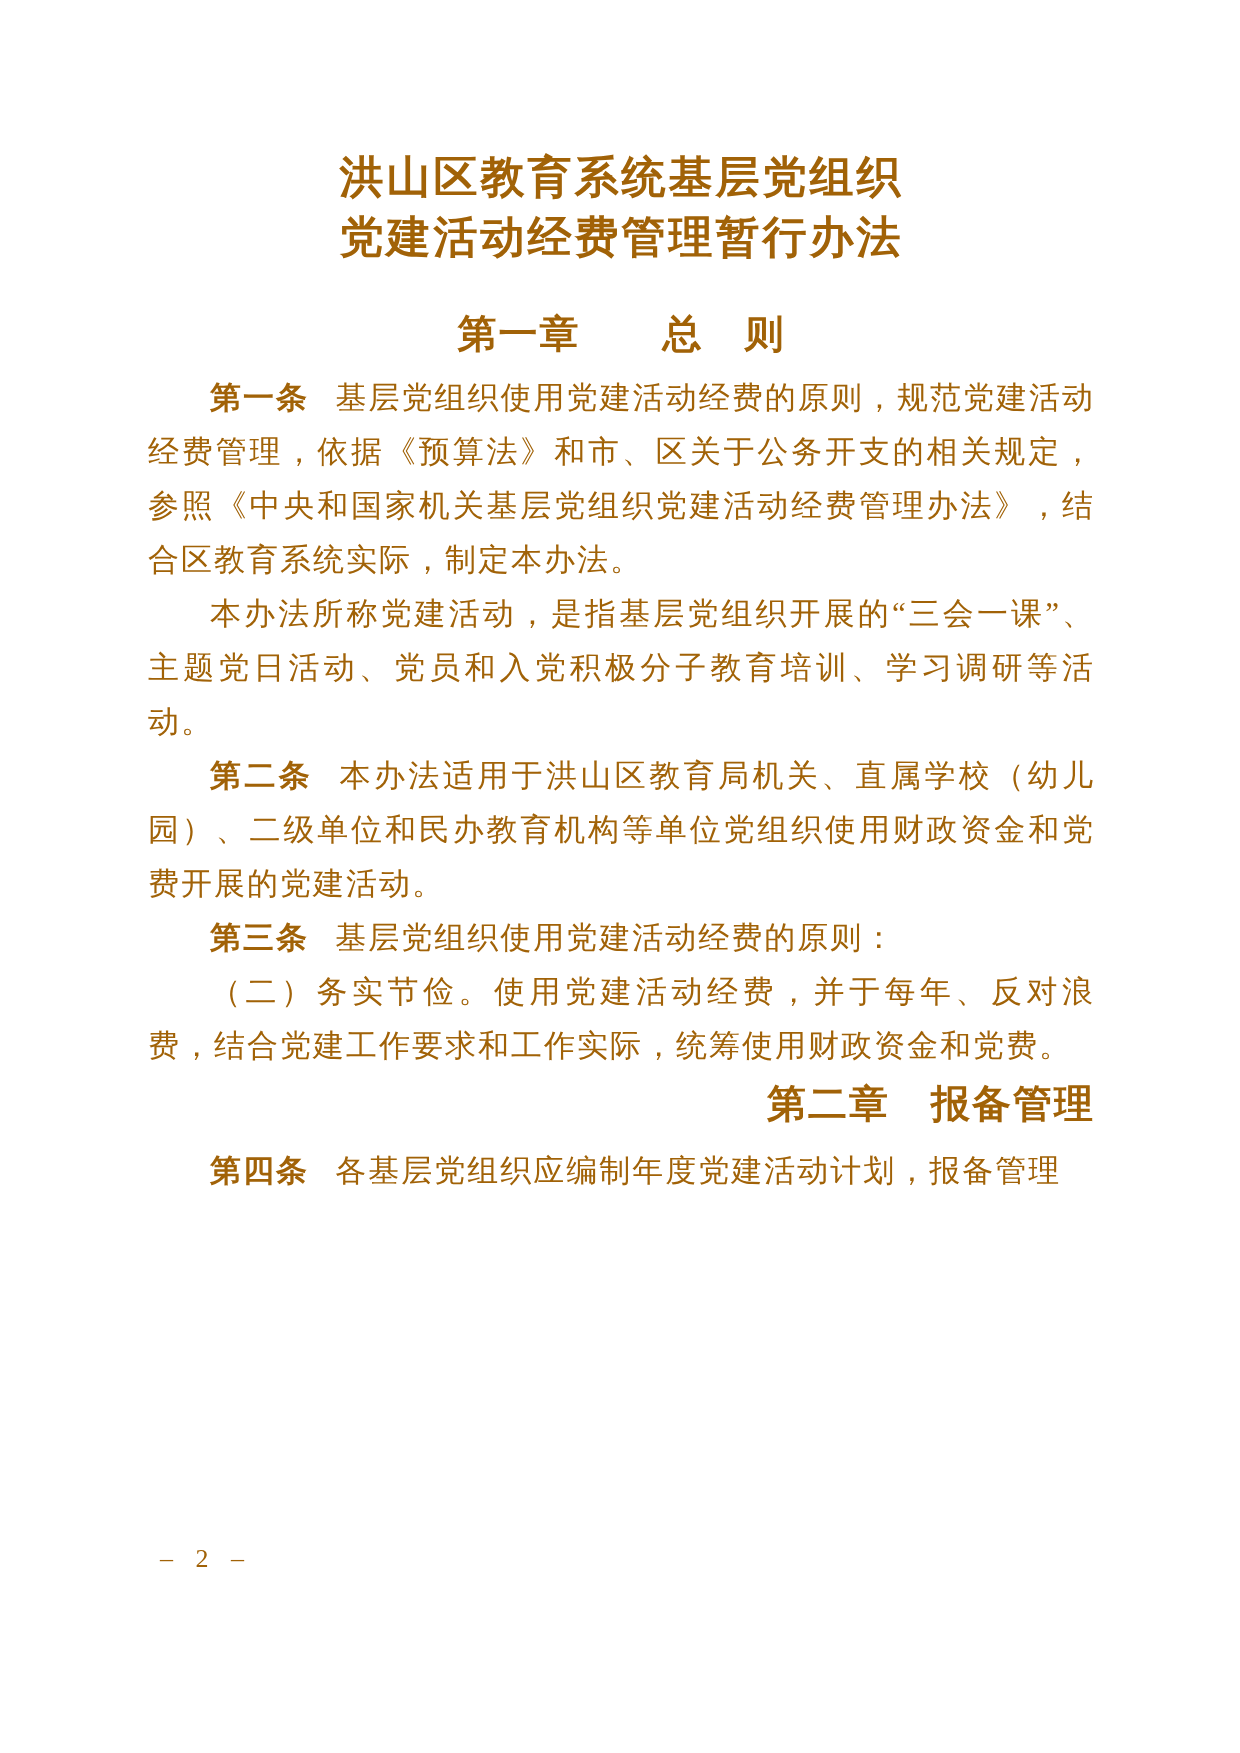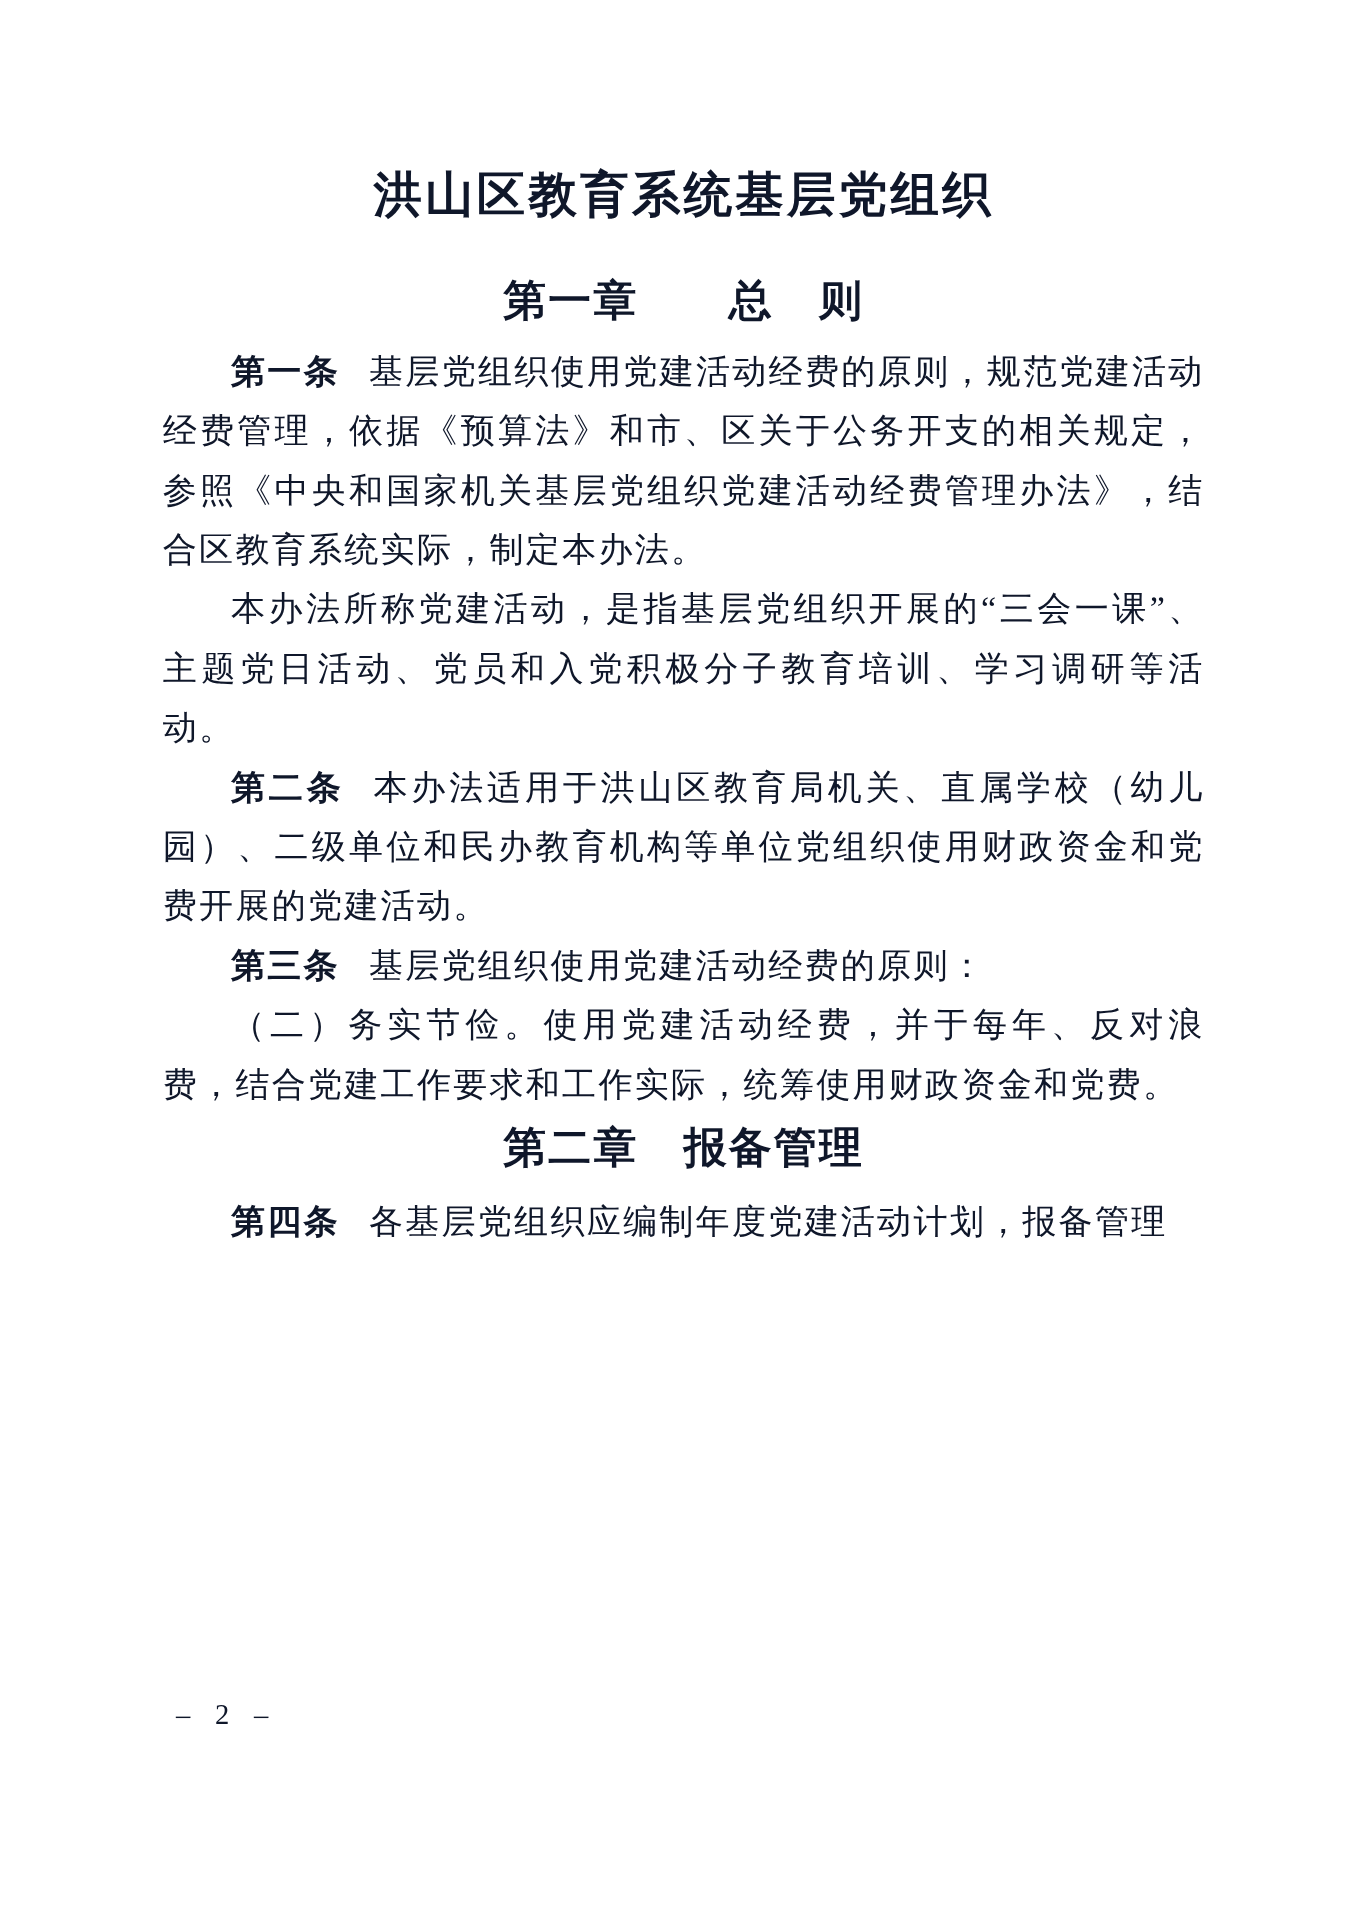--- a/index.html
+++ b/index.html
@@ -5,21 +5,21 @@
   html, body {
     margin: 0;
     padding: 0;
     background: #ffffff;
   }
   .page {
     position: relative;
     width: 1226px;
     height: 1753px;
     background: #ffffff;
-    color: #0f172a;
+    color: #a16207;
     font-family: "Liberation Serif", serif;
     overflow: hidden;
   }
   .doc {
     position: absolute;
     left: 148px;
     top: 148px;
     width: 947px;
   }
   .doc-title {
@@ -33,21 +33,21 @@
   }
   .chapter-heading {
     text-align: center;
     font-weight: bold;
     font-size: 39px;
     line-height: 46px;
     letter-spacing: 2px;
     font-family: "DejaVu Sans", sans-serif;
   }
   .chapter-1 { margin: 43px 0 14px 0; }
-  .chapter-2 { margin: 8px 0 17px 0; }
+  .chapter-2 { margin: 8px 0 17px 0; text-align: right; }
   .body-text p {
     margin: 0;
     font-size: 31px;
     line-height: 54px;
     letter-spacing: 2px;
     text-indent: 2em;
     text-align: justify;
     text-align-last: left;
   }
   .lead {
@@ -67,20 +67,21 @@
   }
 </style>
 </head>
 <body>
 
 <div class="page">
   <div class="doc">
 
     <h1 class="doc-title">
       <span>洪山区教育系统基层党组织</span><br>
+      <span>党建活动经费管理暂行办法</span>
     </h1>
 
     <div class="chapter-heading chapter-1">第一章　　总　则</div>
 
     <div class="body-text">
       <p>
         <span class="lead">第一条</span><span>基层党组织使用党建活动经费的原则，规范党建活动经费管理，依据《预算法》和市、区关于公务开支的相关规定，参照《中央和国家机关基层党组织党建活动经费管理办法》，结合区教育系统实际，制定本办法。</span>
       </p>
       <p>
         <span class="lead"></span><span>本办法所称党建活动，是指基层党组织开展的“三会一课”、主题党日活动、党员和入党积极分子教育培训、学习调研等活动。</span>

